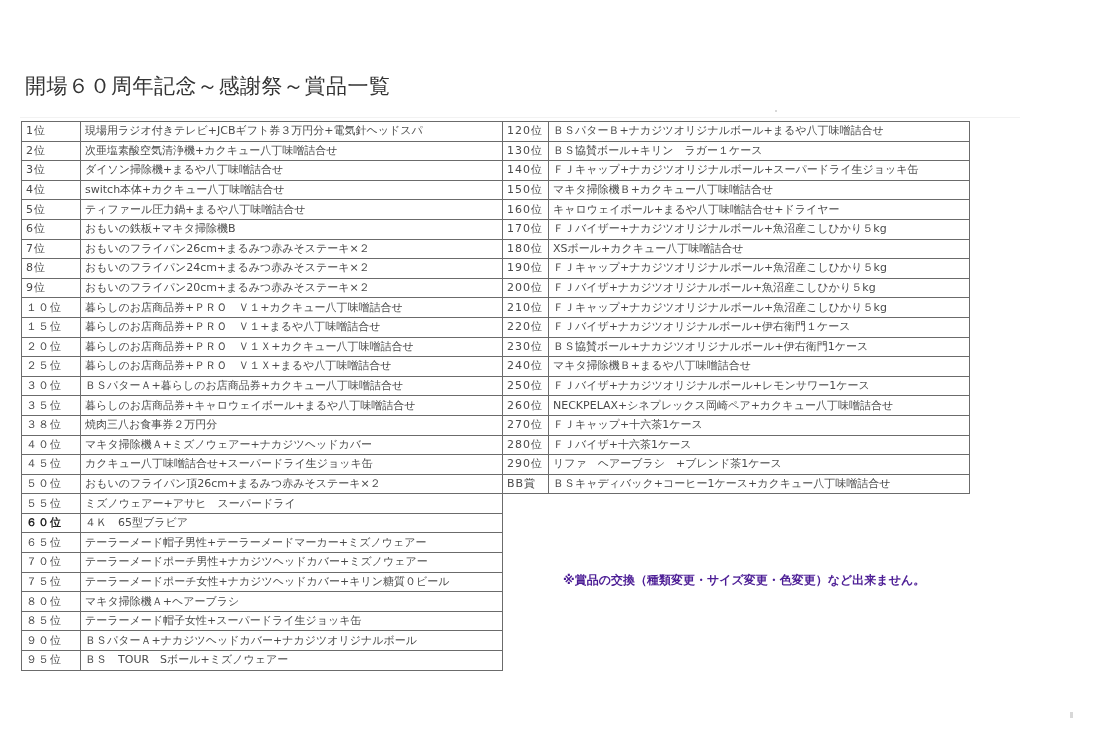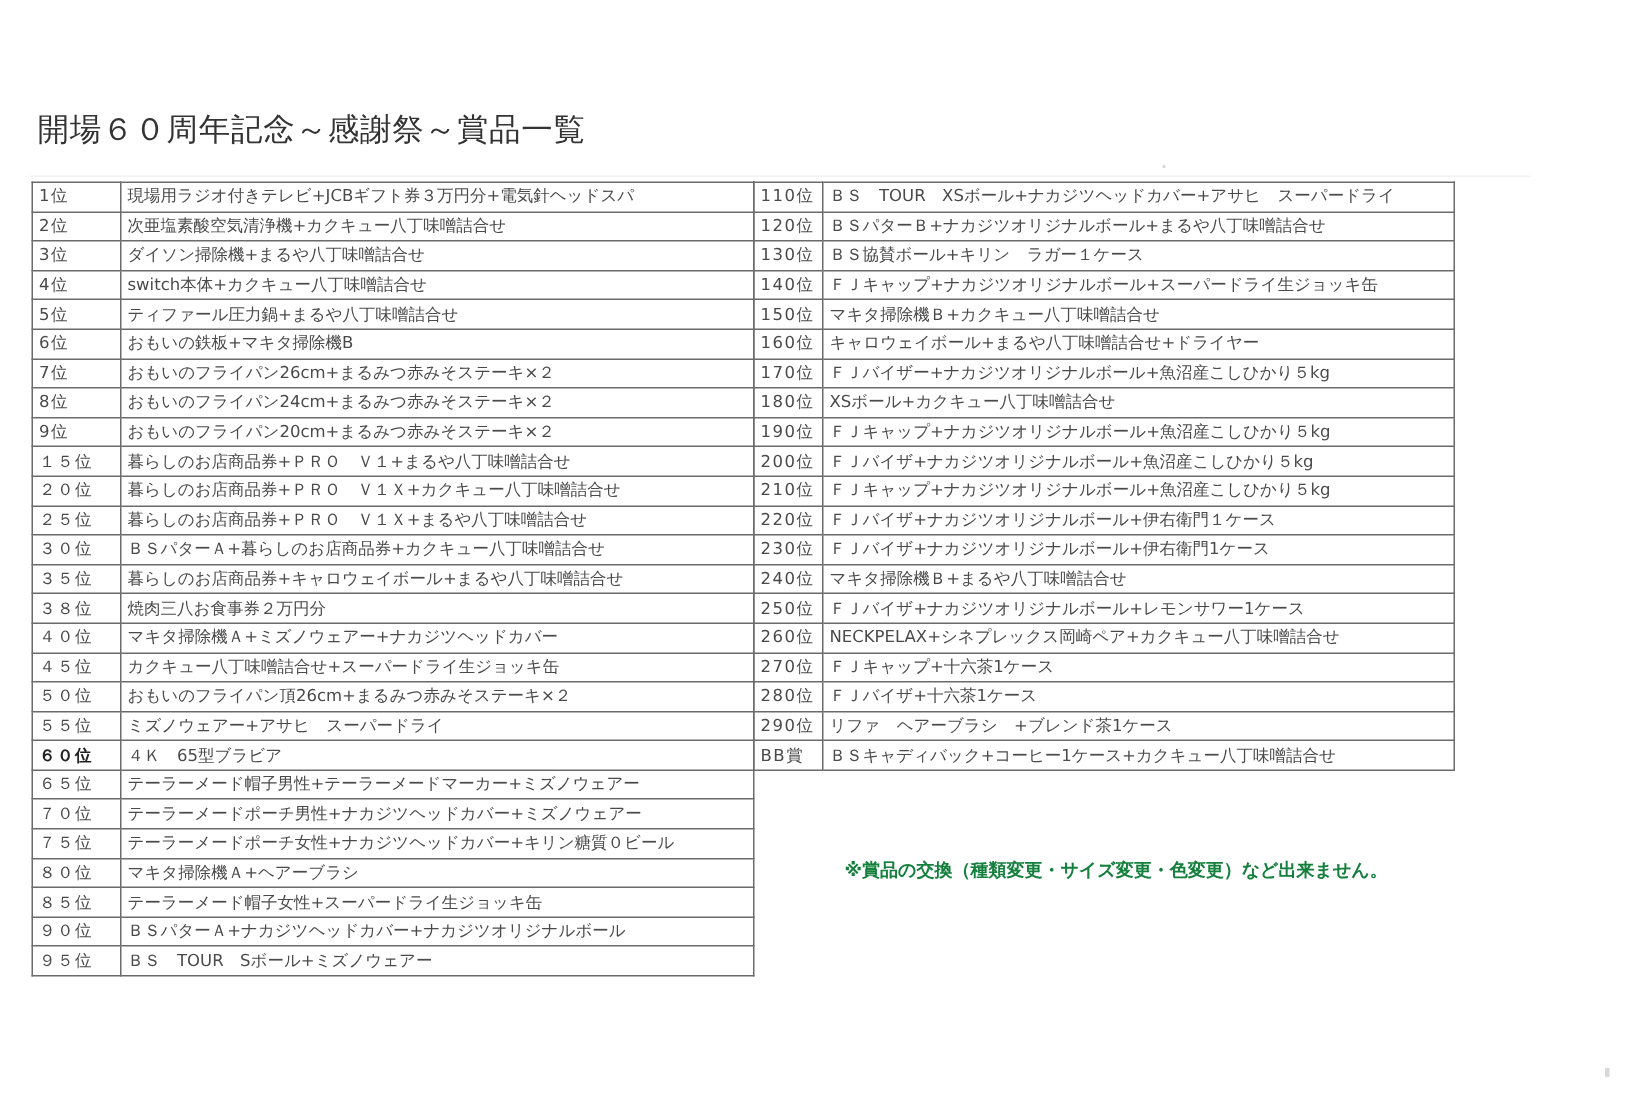--- a/index.html
+++ b/index.html
@@ -23,21 +23,21 @@
   }
   #left-table { left: 21px; top: 121px; width: 482px; }
   #left-table col.rank { width: 59px; }
   #right-table { left: 502px; top: 121px; width: 468px; }
   #right-table col.rank { width: 46px; }
   td.rank { letter-spacing: 1px; }
   td.rank.bold { font-weight: bold; color: #222; }
   td.small { font-size: 10px; }
   .notice {
     position: absolute; left: 563px; top: 572px; font-size: 12px; font-weight: bold;
-    color: #15803d; white-space: nowrap;
+    color: #4c1d95; white-space: nowrap;
   }
   .speck { position: absolute; background: #d8d8d8; }
 </style>
 </head>
 <body>
 
 <div class="title">開場６０周年記念～感謝祭～賞品一覧</div>
 <div class="title-rule"></div>
 
 <table class="prizes" id="left-table">
@@ -76,20 +76,24 @@
       </tr>
       <tr>
         <td class="rank">8位</td>
         <td>おもいのフライパン24cm+まるみつ赤みそステーキ×２</td>
       </tr>
       <tr>
         <td class="rank">9位</td>
         <td>おもいのフライパン20cm+まるみつ赤みそステーキ×２</td>
       </tr>
       <tr>
+        <td class="rank">１０位</td>
+        <td>暮らしのお店商品券+ＰＲＯ　Ｖ１+カクキュー八丁味噌詰合せ</td>
+      </tr>
+      <tr>
         <td class="rank">１５位</td>
         <td>暮らしのお店商品券+ＰＲＯ　Ｖ１+まるや八丁味噌詰合せ</td>
       </tr>
       <tr>
         <td class="rank">２０位</td>
         <td>暮らしのお店商品券+ＰＲＯ　Ｖ１Ｘ+カクキュー八丁味噌詰合せ</td>
       </tr>
       <tr>
         <td class="rank">２５位</td>
         <td>暮らしのお店商品券+ＰＲＯ　Ｖ１Ｘ+まるや八丁味噌詰合せ</td>
@@ -157,24 +161,20 @@
     </tbody>
 </table>
 
 <table class="prizes" id="right-table">
   <colgroup>
       <col class="rank">
       <col>
     </colgroup>
   <tbody id="right-body">
       <tr>
-        <td class="rank">110位</td>
-        <td>ＢＳ　TOUR　XSボール+ナカジツヘッドカバー+アサヒ　スーパードライ</td>
-      </tr>
-      <tr>
         <td class="rank">120位</td>
         <td>ＢＳパターＢ+ナカジツオリジナルボール+まるや八丁味噌詰合せ</td>
       </tr>
       <tr>
         <td class="rank">130位</td>
         <td>ＢＳ協賛ボール+キリン　ラガー１ケース</td>
       </tr>
       <tr>
         <td class="rank">140位</td>
         <td>ＦＪキャップ+ナカジツオリジナルボール+スーパードライ生ジョッキ缶</td>
@@ -206,21 +206,21 @@
       <tr>
         <td class="rank">210位</td>
         <td>ＦＪキャップ+ナカジツオリジナルボール+魚沼産こしひかり５kg</td>
       </tr>
       <tr>
         <td class="rank">220位</td>
         <td>ＦＪバイザ+ナカジツオリジナルボール+伊右衛門１ケース</td>
       </tr>
       <tr>
         <td class="rank">230位</td>
-        <td>ＦＪバイザ+ナカジツオリジナルボール+伊右衛門1ケース</td>
+        <td>ＢＳ協賛ボール+ナカジツオリジナルボール+伊右衛門1ケース</td>
       </tr>
       <tr>
         <td class="rank">240位</td>
         <td>マキタ掃除機Ｂ+まるや八丁味噌詰合せ</td>
       </tr>
       <tr>
         <td class="rank">250位</td>
         <td>ＦＪバイザ+ナカジツオリジナルボール+レモンサワー1ケース</td>
       </tr>
       <tr>

